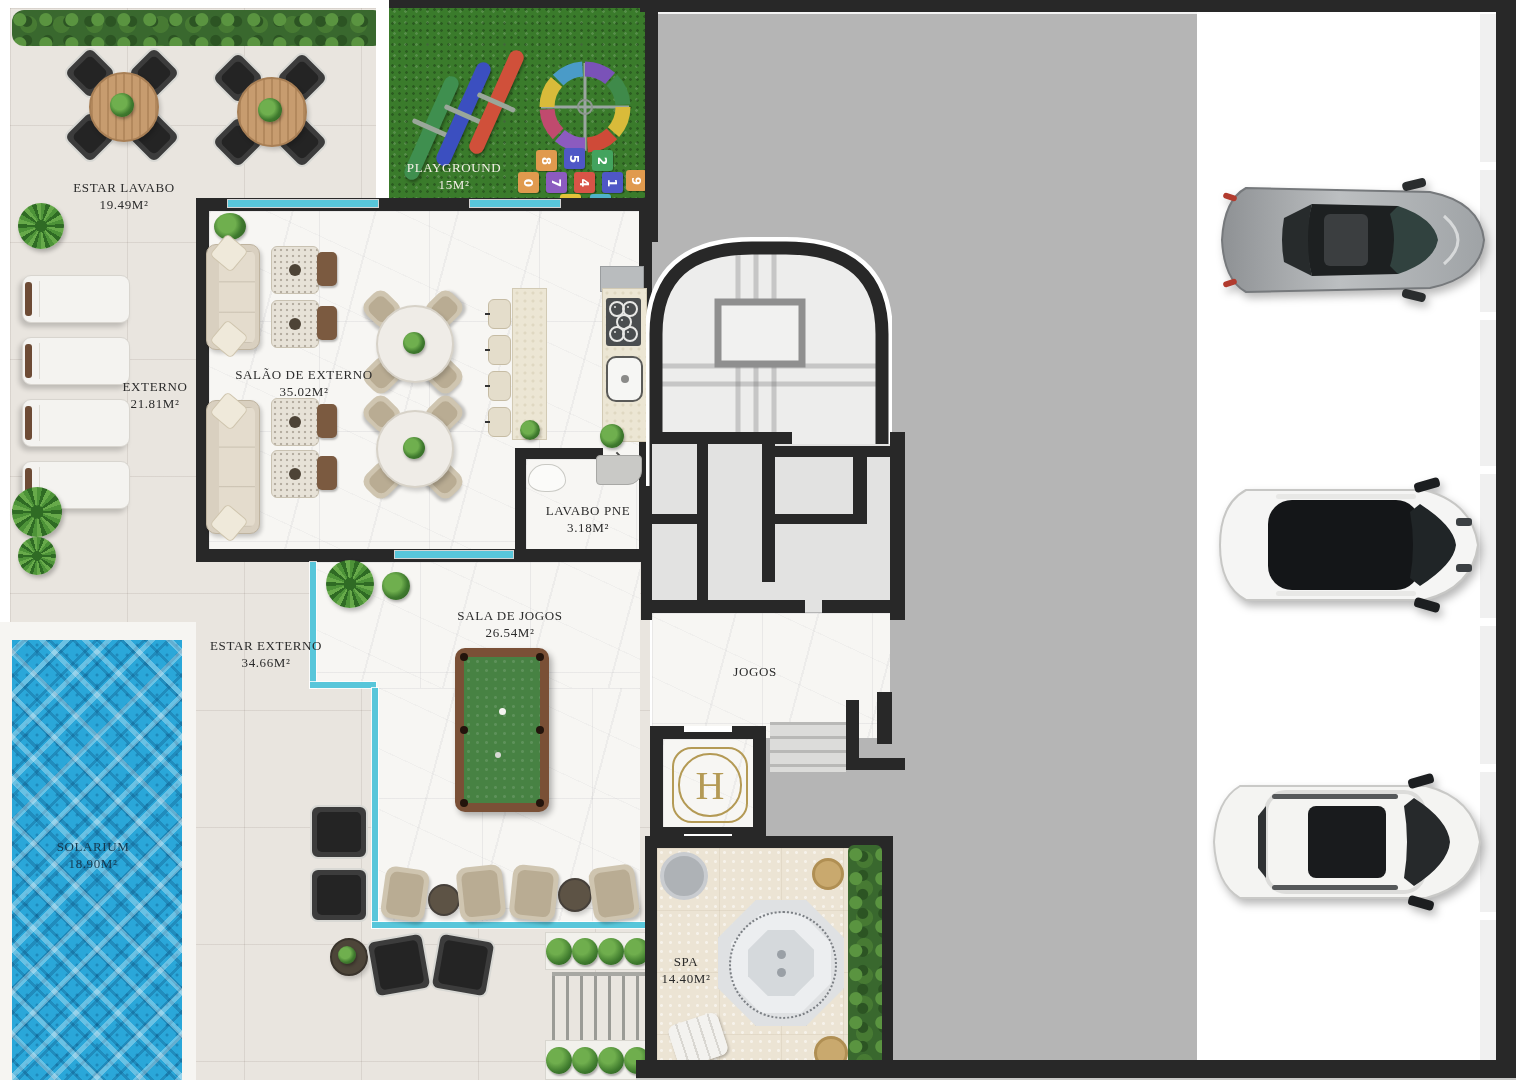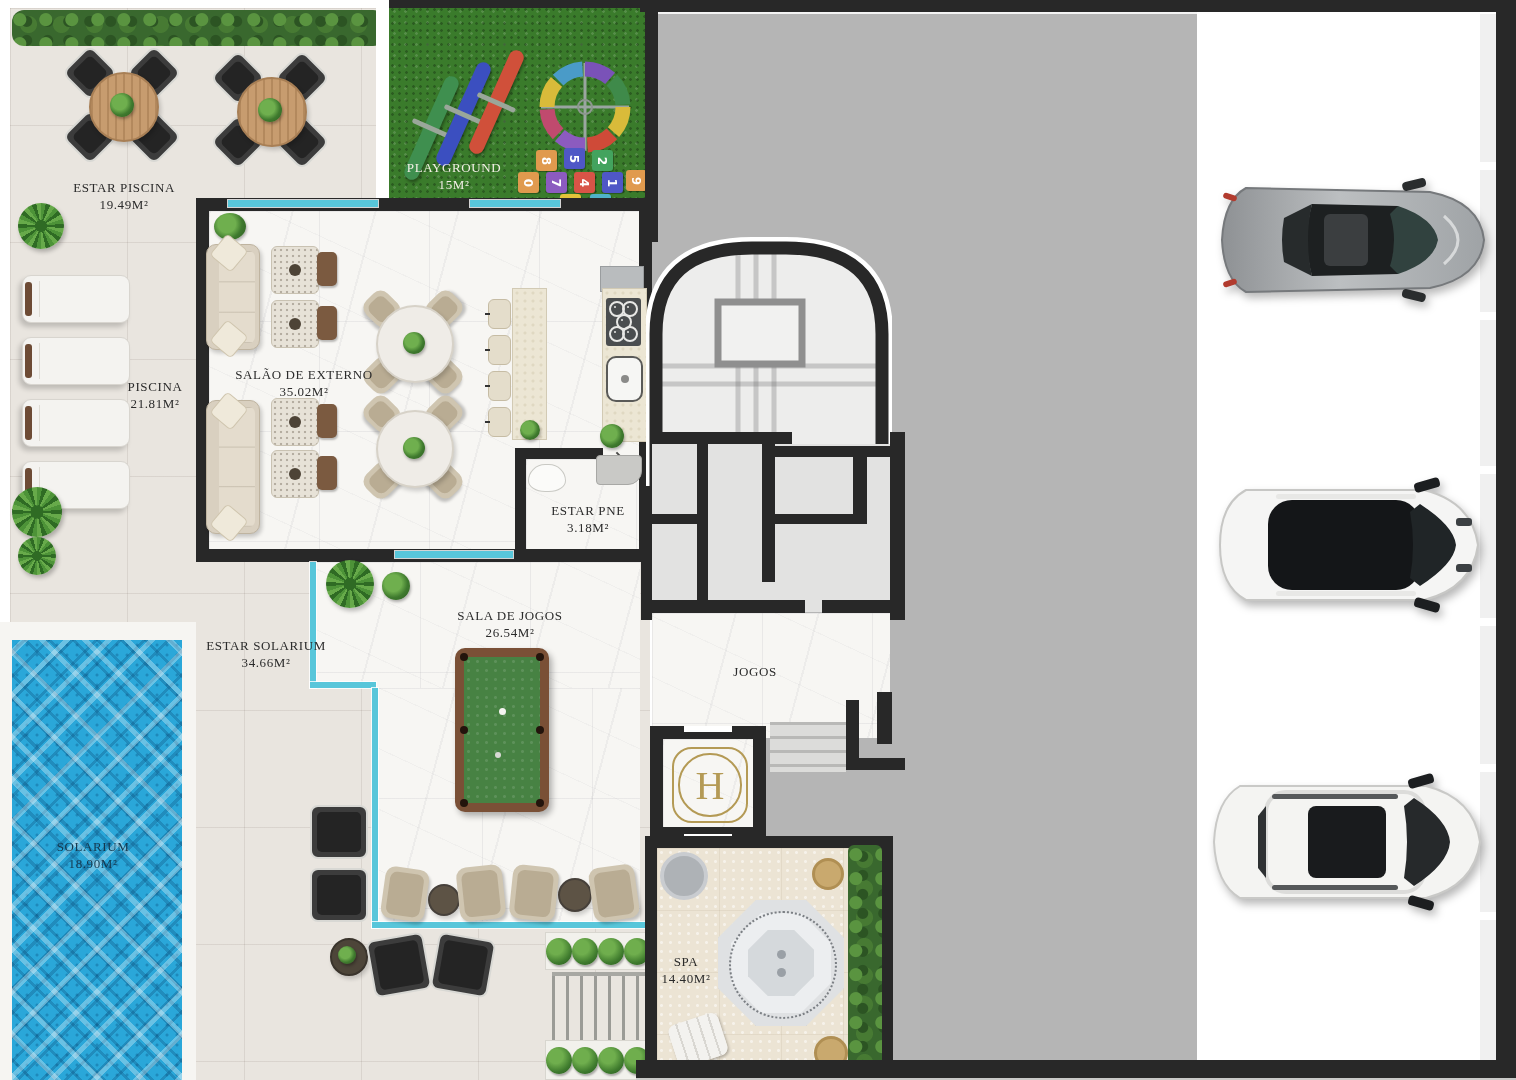--- a/index.html
+++ b/index.html
@@ -510,45 +510,45 @@
     <rect x="100" y="34" width="78" height="72" rx="8" fill="#191b1d"></rect>
     <path d="M206,26 Q240,48 242,70 Q240,92 206,114 L196,106 Q202,70 196,34 Z" fill="#26292b"></path>
     <rect x="64" y="22" width="126" height="5" rx="2.5" fill="#55585a"></rect>
     <rect x="64" y="113" width="126" height="5" rx="2.5" fill="#55585a"></rect>
     <path d="M58,34 L50,44 L50,96 L58,106 Z" fill="#2e3133"></path>
     <rect x="200" y="4" width="26" height="10" rx="4" fill="#1c1e20" transform="rotate(-16 213 9)"></rect>
     <rect x="200" y="126" width="26" height="10" rx="4" fill="#1c1e20" transform="rotate(16 213 131)"></rect>
   </svg>
 
   <div class="abs label" style="left:54px;top:180px;width:140px">
-    <div class="nm">ESTAR PISCINA</div>
+    <div class="nm">ESTAR LAVABO</div>
       <div>19.49M²</div>
     </div>
   <div class="abs label light" style="left:394px;top:160px;width:120px">
     <div class="nm">PLAYGROUND</div>
       <div>15M²</div>
     </div>
   <div class="abs label" style="left:224px;top:367px;width:160px">
     <div class="nm">SALÃO DE EXTERNO</div>
       <div>35.02M²</div>
     </div>
   <div class="abs label" style="left:95px;top:379px;width:120px">
-    <div class="nm">PISCINA</div>
+    <div class="nm">EXTERNO</div>
       <div>21.81M²</div>
     </div>
   <div class="abs label" style="left:528px;top:503px;width:120px">
-    <div class="nm">ESTAR PNE</div>
+    <div class="nm">LAVABO PNE</div>
       <div>3.18M²</div>
     </div>
   <div class="abs label" style="left:435px;top:608px;width:150px">
     <div class="nm">SALA DE JOGOS</div>
       <div>26.54M²</div>
     </div>
   <div class="abs label" style="left:196px;top:638px;width:140px">
-    <div class="nm">ESTAR SOLARIUM</div>
+    <div class="nm">ESTAR EXTERNO</div>
       <div>34.66M²</div>
     </div>
   <div class="abs label" style="left:705px;top:664px;width:100px">
     <div class="nm">JOGOS</div>
     </div>
   <div class="abs label onpool" style="left:33px;top:839px;width:120px">
     <div class="nm">SOLARIUM</div>
       <div>18.90M²</div>
     </div>
   <div class="abs label" style="left:636px;top:954px;width:100px">

